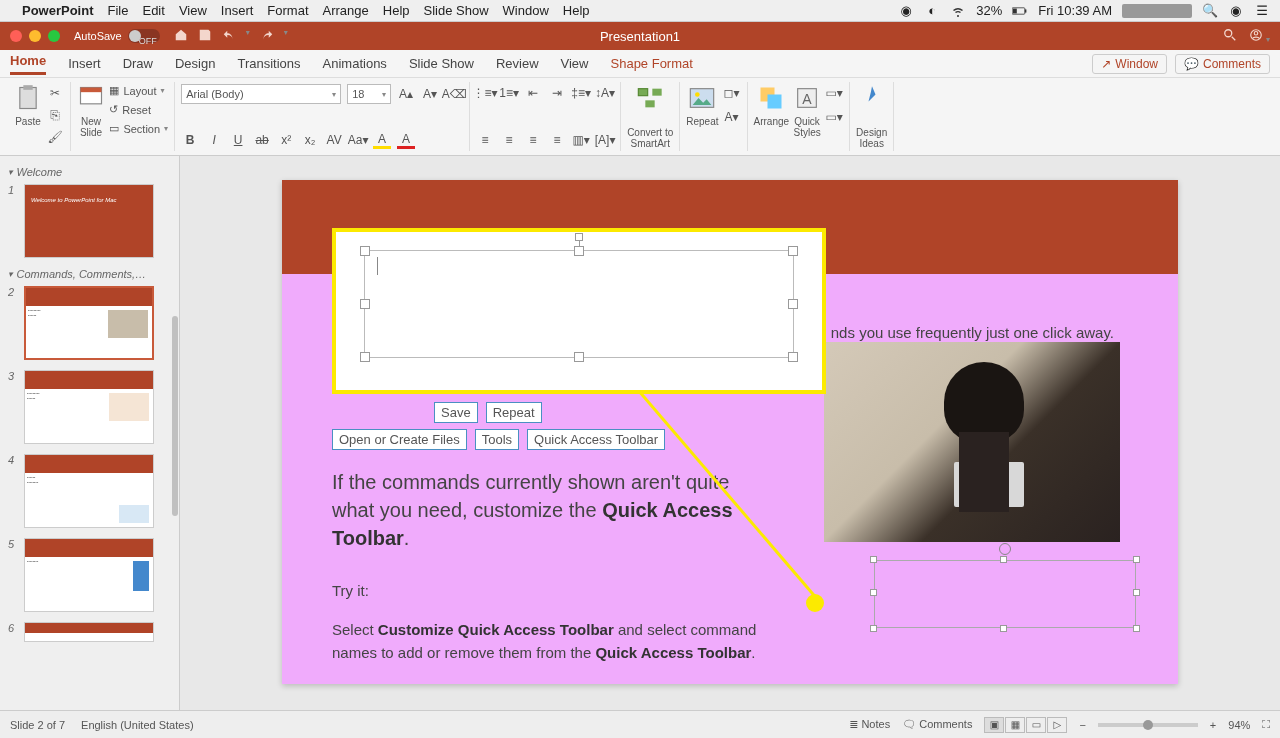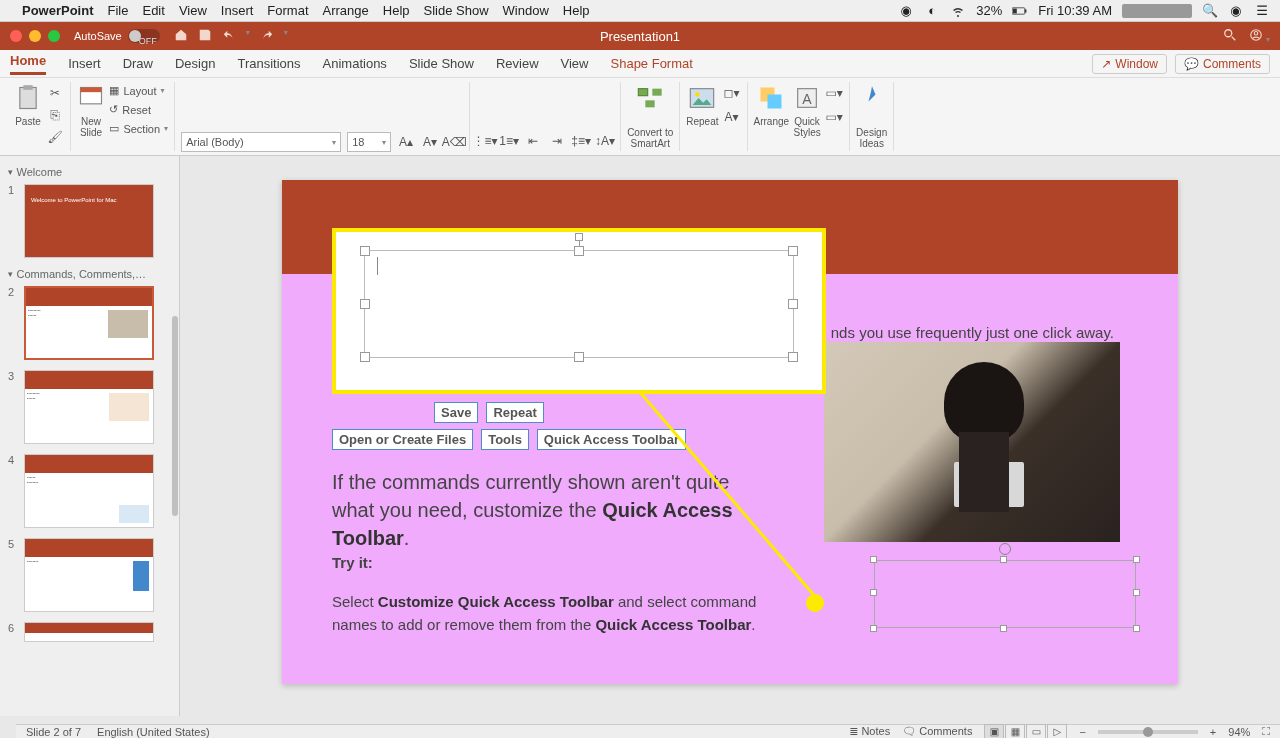--- a/index.html
+++ b/index.html
@@ -34,33 +34,33 @@
 .ribbon-tabs .tab.active { color: #b04428; font-weight: 600; border-bottom: 3px solid #b04428; padding-bottom: 4px; }
 .ribbon-tabs .tab.context { color: #b04428; }
 .ribbon-right { margin-left: auto; display: flex; gap: 8px; }
 .ribbon-right .btn { border: 1px solid #ccc; padding: 2px 8px; border-radius: 3px; font-size: 12px; color: #b04428; display: flex; align-items: center; gap: 4px; }
 
 
 .ribbon { height: 78px; background: #f5f5f5; display: flex; padding: 4px 8px; border-bottom: 1px solid #ccc; font-size: 10px; color: #555; }
 .rgroup { display: flex; flex-direction: column; align-items: center; justify-content: space-between; padding: 2px 6px; border-right: 1px solid #ddd; }
 .rgroup.h { flex-direction: row; gap: 4px; align-items: flex-start; }
 .rcol { display: flex; flex-direction: column; gap: 4px; align-items: center; }
-.rrow { display: flex; gap: 6px; align-items: center; margin-top: 48px; }
+.rrow { display: flex; gap: 6px; align-items: center; }
 .ribbon svg { width: 16px; height: 16px; fill: #666; }
 .ribbon .big svg { width: 28px; height: 28px; }
 .ribbon .lbl { font-size: 10px; text-align: center; }
 .mini-btn { display: flex; align-items: center; gap: 4px; font-size: 11px; }
 .font-sel { width: 160px; height: 20px; border: 1px solid #bbb; background: #fff; font-size: 11px; padding: 0 4px; display: flex; align-items: center; justify-content: space-between; }
 .size-sel { width: 44px; height: 20px; border: 1px solid #bbb; background: #fff; font-size: 11px; padding: 0 4px; display: flex; align-items: center; justify-content: space-between; }
 .ib { width: 18px; height: 18px; display: inline-flex; align-items: center; justify-content: center; font-size: 12px; }
 .caret { font-size: 8px; color: #888; }
 
 
 .main { display: flex; height: 560px; position: relative; }
-.thumbs { width: 180px; background: #efefef; border-right: 1px solid #ccc; overflow: hidden; padding: 6px 8px; font-size: 11px; }
+.thumbs { width: 180px; background: #efefef; border-right: 1px solid #ccc; overflow: hidden; padding: 6px 8px; font-size: 11px; font-style: italic; }
 .section-hdr { display: flex; align-items: center; gap: 4px; color: #666; margin: 4px 0 6px; }
 .section-hdr::before { content: "▾"; font-size: 9px; }
 .thumb-row { display: flex; gap: 6px; margin-bottom: 10px; }
 .thumb-num { width: 10px; font-size: 11px; color: #666; }
 .thumb { width: 130px; height: 74px; background: #fff; border: 1px solid #ccc; position: relative; overflow: hidden; }
 .thumb.sel { border: 2px solid #c85a3a; }
 .thumb .bar { height: 18px; background: #b04428; }
 .thumb .mini-text { font-size: 4px; color: #888; padding: 2px; line-height: 5px; }
 .thumb-scroll { position: absolute; left: 172px; top: 160px; width: 6px; height: 200px; background: #c0c0c0; border-radius: 3px; }
 
@@ -78,39 +78,39 @@
 .rot-handle { position: absolute; top: -18px; left: 50%; width: 8px; height: 8px; border: 1px solid #999; background: #fff; margin-left: -4px; }
 .rot-line { position: absolute; top: -10px; left: 50%; width: 1px; height: 10px; background: #999; }
 .cursor-line { position: absolute; left: 12px; top: 6px; width: 1px; height: 18px; background: #888; }
 
 .callout-line { position: absolute; left: 638px; top: 390px; width: 220px; height: 220px; z-index: 4; pointer-events: none; }
 .callout-dot { position: absolute; left: 806px; top: 594px; width: 18px; height: 18px; background: #fcea00; border-radius: 50%; z-index: 6; }
 
 
 .slide-body { padding: 0 50px; position: relative; }
 .chips-row { display: flex; gap: 8px; margin-top: 8px; }
-.chip { border: 1px solid #4a90c2; color: #555; font-size: 13px; padding: 2px 6px; background: #fff; font-weight: bold; }
+.chip { border: 1px solid #4a90c2; color: #555; font-size: 13px; padding: 2px 6px; background: #fff; }
 .body-text { font-size: 20px; color: #444; margin-top: 18px; max-width: 430px; line-height: 1.4; }
-.body-text2 { font-size: 15px; color: #444; margin-top: 2px; font-weight: bold; }
+.body-text2 { font-size: 15px; color: #444; margin-top: 30px; }
 .body-text3 { font-size: 15px; color: #444; margin-top: 20px; max-width: 430px; line-height: 1.5; }
 .body-text3 b, .body-text b { font-weight: 600; color: #333; }
 .peek-text { position: absolute; right: 20px; top: -2px; font-size: 15px; color: #444; }
 
 .photo { position: absolute; right: 58px; top: 162px; width: 296px; height: 200px; background: linear-gradient(135deg, #d4c9b8 0%, #c8bdaa 40%, #3a3028 60%, #2a2220 100%); overflow: hidden; }
 .photo::before { content: ""; position: absolute; left: 120px; top: 20px; width: 80px; height: 80px; background: #1a1512; border-radius: 50% 50% 40% 40%; }
 .photo::after { content: ""; position: absolute; left: 135px; top: 90px; width: 50px; height: 80px; background: #2a2220; }
 .laptop { position: absolute; left: 130px; top: 120px; width: 70px; height: 45px; background: #d8d8d8; border-radius: 2px; }
 .laptop::after { content: ""; position: absolute; left: 50%; top: 50%; width: 14px; height: 14px; margin: -7px; background: #fff; border-radius: 50%; }
 
 .sel-box { position: absolute; right: 42px; top: 380px; width: 262px; height: 68px; border: 1px solid #aaa; }
 .sel-box .handle { width: 7px; height: 7px; }
 .spin { position: absolute; top: -18px; left: 50%; margin-left: -6px; width: 12px; height: 12px; border: 1px solid #888; border-radius: 50%; }
 
 
-.statusbar { position: absolute; bottom: 0; left: 0; right: 0; height: 14px; background: #eee; border-top: 1px solid #ccc; display: flex; align-items: center; padding: 0 10px; font-size: 11px; color: #555; margin-left: 16px; }
+.statusbar { position: absolute; bottom: 0; left: 0; right: 0; height: 28px; background: #eee; border-top: 1px solid #ccc; display: flex; align-items: center; padding: 0 10px; font-size: 11px; color: #555; }
 .statusbar .sl { margin-right: 16px; }
 .statusbar .right { margin-left: auto; display: flex; align-items: center; gap: 12px; }
 .view-btns { display: flex; gap: 1px; }
 .view-btns span { width: 20px; height: 16px; border: 1px solid #bbb; display: inline-flex; align-items: center; justify-content: center; font-size: 10px; }
 .view-btns span.on { background: #ddd; }
 .zoom-slider { width: 100px; height: 4px; background: #ccc; position: relative; }
 .zoom-slider::after { content: ""; position: absolute; left: 45%; top: -3px; width: 10px; height: 10px; background: #999; border-radius: 50%; }
 </style>
 </head>
 <body>

